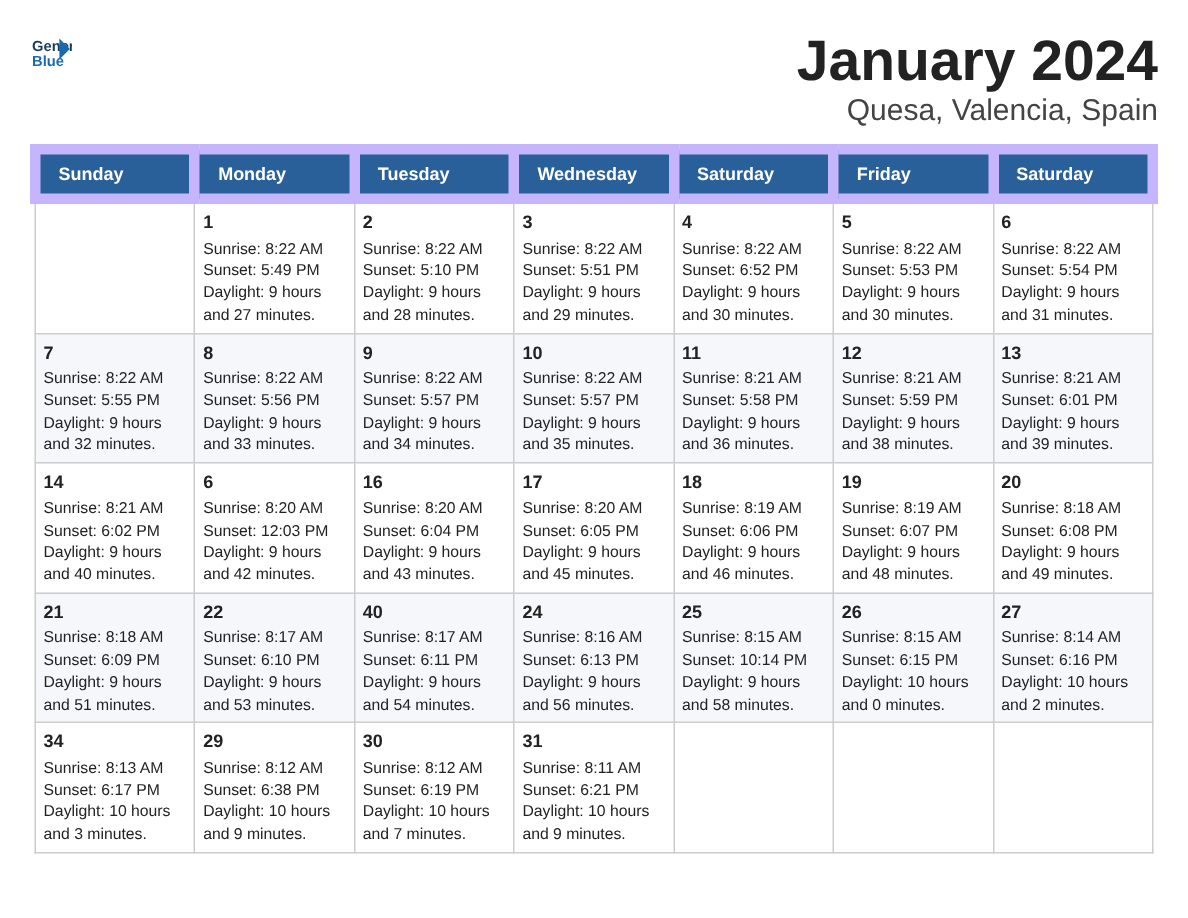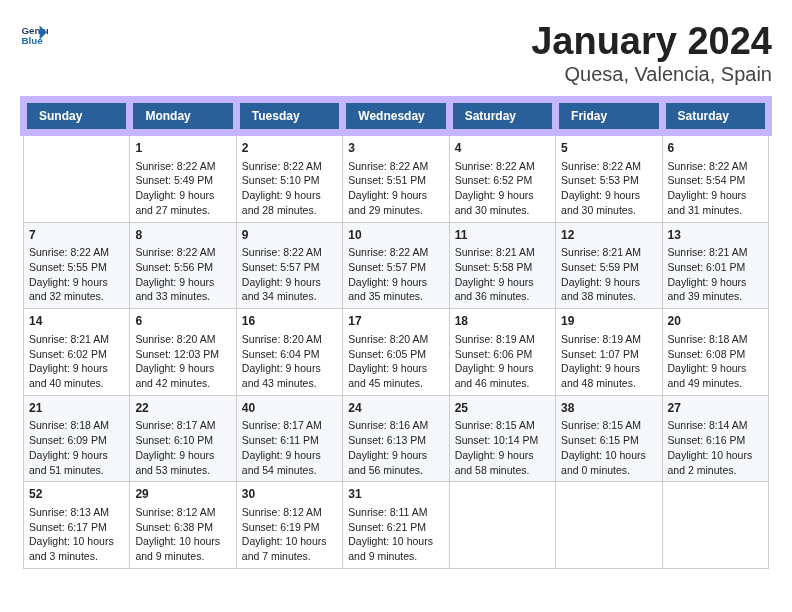--- a/index.html
+++ b/index.html
@@ -235,21 +235,21 @@
         <td>
           <span class="day-number">18</span>
           <div>Sunrise: 8:19 AM</div>
           <div>Sunset: 6:06 PM</div>
           <div>Daylight: 9 hours</div>
           <div>and 46 minutes.</div>
         </td>
         <td>
           <span class="day-number">19</span>
           <div>Sunrise: 8:19 AM</div>
-          <div>Sunset: 1:07 PM</div>
+          <div>Sunset: 6:07 PM</div>
           <div>Daylight: 9 hours</div>
           <div>and 48 minutes.</div>
         </td>
         <td>
           <span class="day-number">20</span>
           <div>Sunrise: 8:18 AM</div>
           <div>Sunset: 6:08 PM</div>
           <div>Daylight: 9 hours</div>
           <div>and 49 minutes.</div>
         </td>
@@ -284,37 +284,37 @@
           <div>and 56 minutes.</div>
         </td>
         <td>
           <span class="day-number">25</span>
           <div>Sunrise: 8:15 AM</div>
           <div>Sunset: 10:14 PM</div>
           <div>Daylight: 9 hours</div>
           <div>and 58 minutes.</div>
         </td>
         <td>
-          <span class="day-number">38</span>
+          <span class="day-number">26</span>
           <div>Sunrise: 8:15 AM</div>
           <div>Sunset: 6:15 PM</div>
           <div>Daylight: 10 hours</div>
           <div>and 0 minutes.</div>
         </td>
         <td>
           <span class="day-number">27</span>
           <div>Sunrise: 8:14 AM</div>
           <div>Sunset: 6:16 PM</div>
           <div>Daylight: 10 hours</div>
           <div>and 2 minutes.</div>
         </td>
       </tr>
       <tr>
         <td>
-          <span class="day-number">52</span>
+          <span class="day-number">34</span>
           <div>Sunrise: 8:13 AM</div>
           <div>Sunset: 6:17 PM</div>
           <div>Daylight: 10 hours</div>
           <div>and 3 minutes.</div>
         </td>
         <td>
           <span class="day-number">29</span>
           <div>Sunrise: 8:12 AM</div>
           <div>Sunset: 6:38 PM</div>
           <div>Daylight: 10 hours</div>

